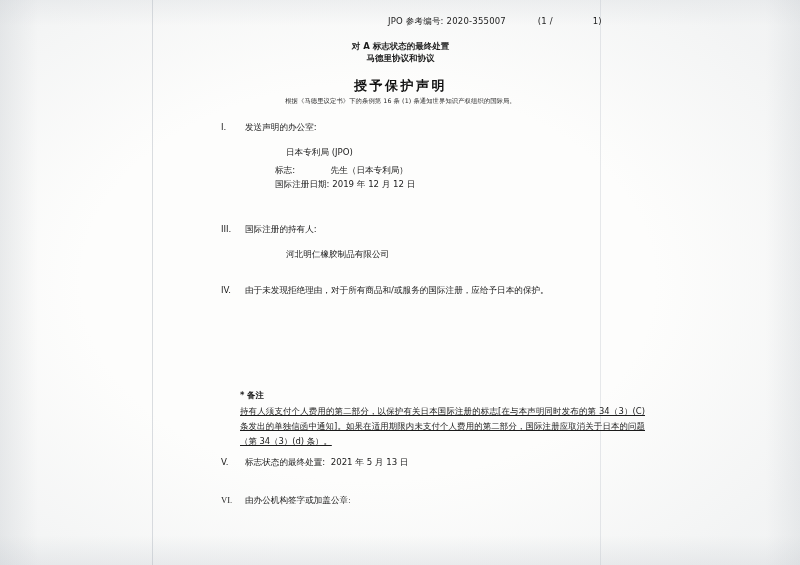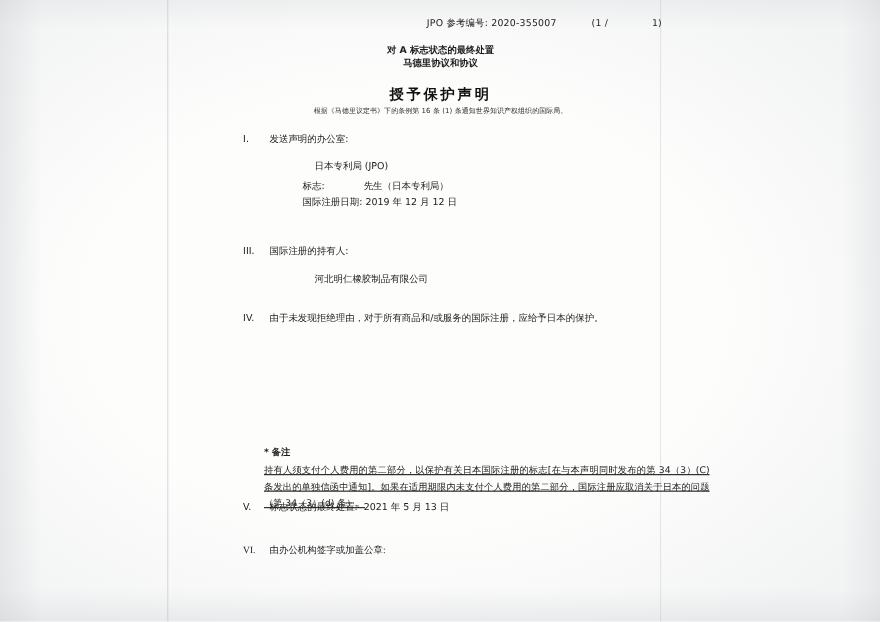--- a/index.html
+++ b/index.html
@@ -130,21 +130,20 @@
   }
 
   .note-block {
     position: absolute;
     left: 0;
     top: 388px;
     width: 545px;
     font-size: 8.4px;
     color: #1b1b1b;
     line-height: 15px;
-    margin-top: 16px;
   }
   .note-title {
     padding-left: 112px;
     font-weight: bold;
   }
   .note-body {
     padding-left: 112px;
     padding-right: 28px;
     text-align: justify;
     margin-top: 1px;

